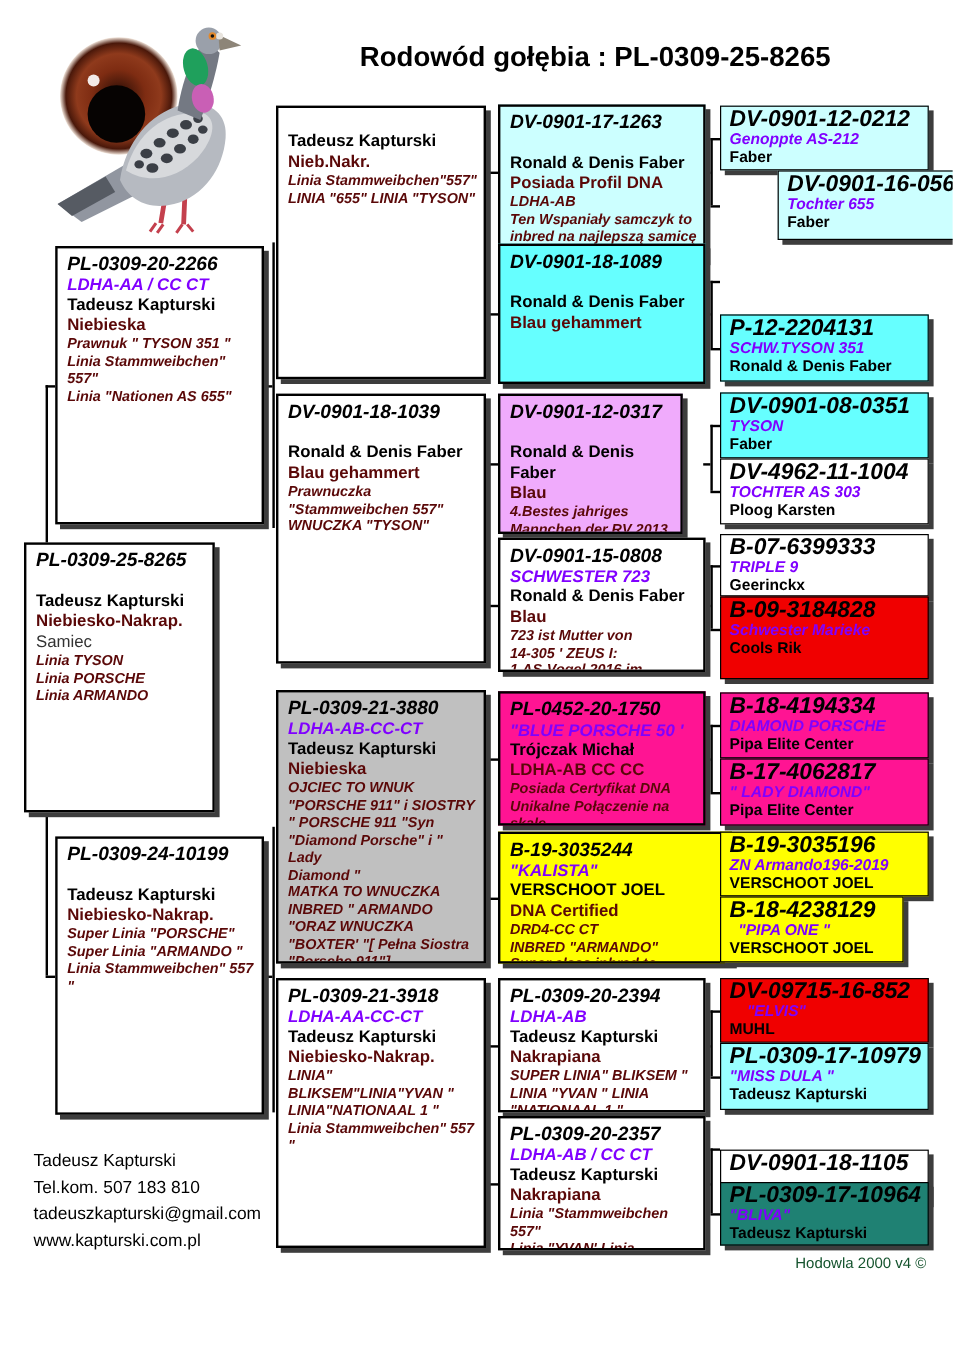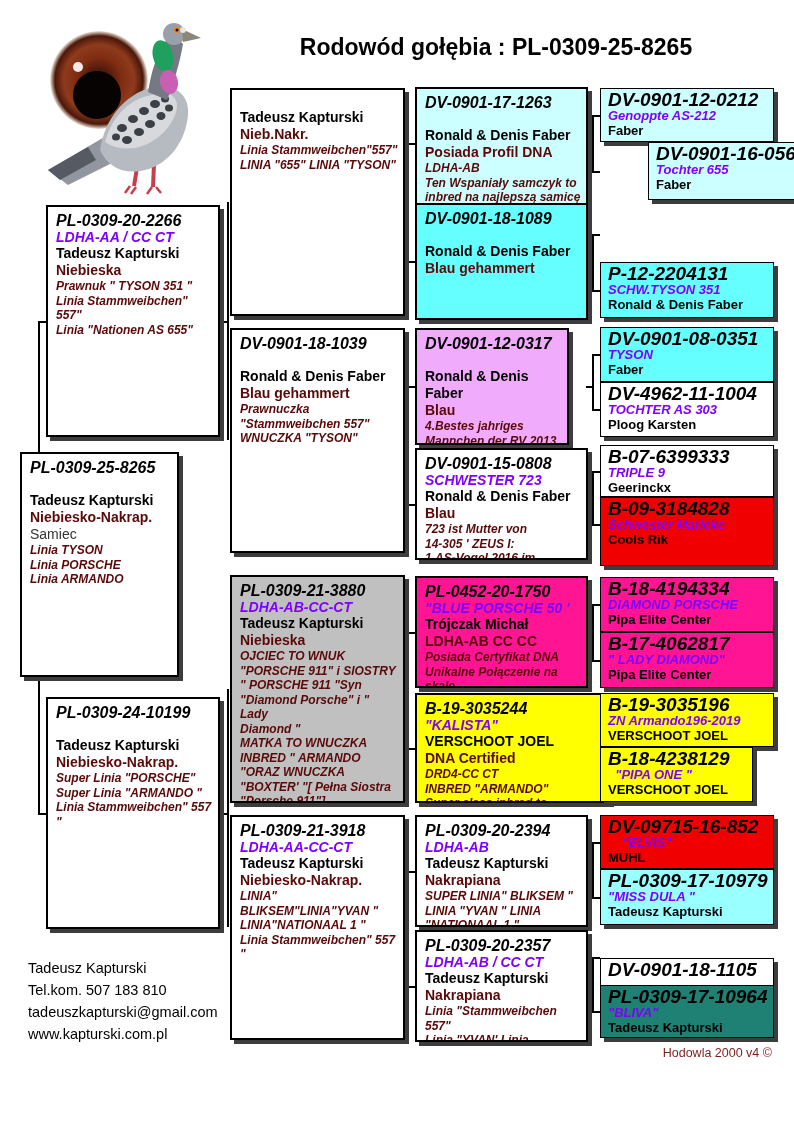--- a/index.html
+++ b/index.html
@@ -20,21 +20,21 @@
          min-height:15px;color:#8000ff;white-space:pre;}
   .sbox .pname{font-size:13px;line-height:15px;min-height:15px;}
   .owner{font-weight:bold;font-size:14px;line-height:17px;color:#000;}
   .sbox .owner{font-size:13px;line-height:16px;}
   .desc{font-weight:bold;font-size:14px;line-height:17px;color:#5a0808;}
   .sex{font-size:14px;line-height:17px;color:#333;}
   .notes{font-style:italic;font-weight:bold;font-size:12px;line-height:14.5px;
          color:#5a0808;white-space:pre-line;}
   .contact{position:absolute;left:28px;top:957px;font-size:14.5px;line-height:22px;color:#000;}
   .credit{position:absolute;left:560px;top:1046px;width:212px;text-align:right;
-          font-size:12.5px;color:#7f1d1d;}
+          font-size:12.5px;color:#14532d;}
   .pigeon{position:absolute;left:30px;top:0;z-index:3;}
 </style>
 </head>
 <body>
 
 <div id="page">
 
   <div class="title">Rodowód gołębia : PL-0309-25-8265</div>
 
   <div class="pigeon">

